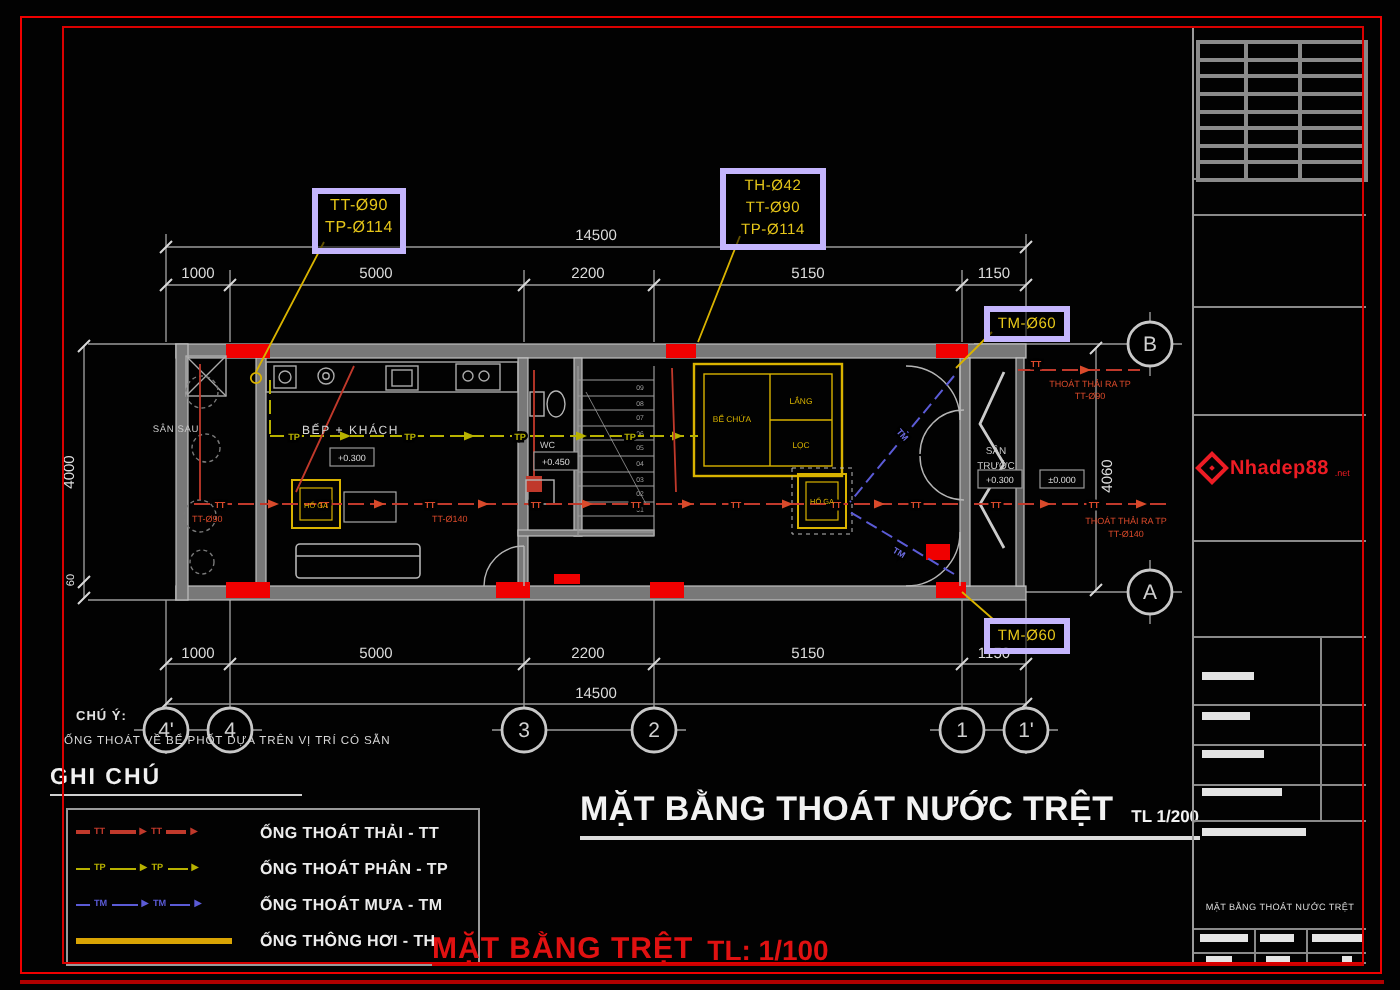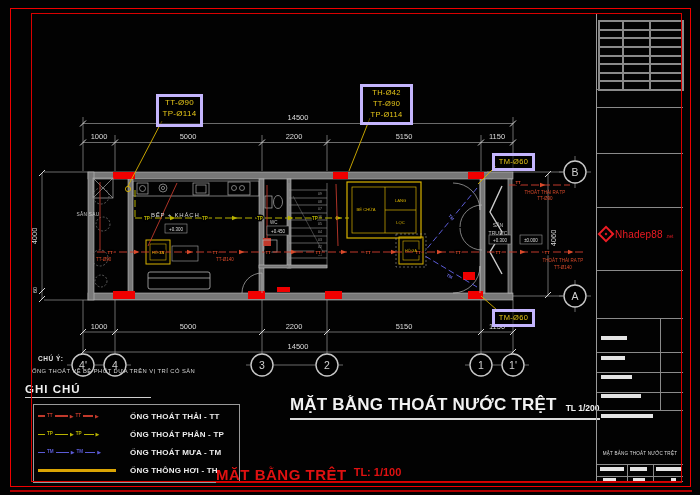--- a/index.html
+++ b/index.html
@@ -26,38 +26,38 @@
   .sample .d{height:1.4px;background:currentColor;}
   .sample .tg{font-size:4.6px;font-weight:bold;line-height:1;}
   .sample .ar{font-size:5px;line-height:1;}
   .leg-lab{font-size:8px;font-weight:bold;color:#ececec;margin-left:6px;white-space:nowrap;letter-spacing:.2px;}
   .c-tt{color:#c0392b;} .c-tp{color:#b8b200;} .c-tm{color:#5b5bd6;} .c-th{color:#d9a404;}
   
   .main-title{left:290px;top:395px;display:flex;align-items:flex-end;gap:9px;
               border-bottom:2px solid #dcdcdc;padding-bottom:3px;}
   .main-title .t{font-size:17px;font-weight:bold;color:#f2f2f2;white-space:nowrap;letter-spacing:.2px;}
   .main-title .s{font-size:8.5px;font-weight:bold;color:#f2f2f2;padding-bottom:2px;white-space:nowrap;}
-  .red-title{left:216px;top:466px;display:flex;align-items:flex-start;gap:7px;color:#e01111;}
+  .red-title{left:216px;top:466px;display:flex;align-items:center;gap:7px;color:#e01111;}
   .red-title .t{font-size:15px;font-weight:bold;white-space:nowrap;letter-spacing:.5px;}
-  .red-title .s{font-size:11px;font-weight:bold;padding-bottom:10px;white-space:nowrap;}
+  .red-title .s{font-size:14px;font-weight:bold;padding-bottom:0;white-space:nowrap;}
   .red-underline{left:216px;top:482px;width:466px;height:1.3px;background:#cc0000;}
   
   .tblock{left:596px;top:13px;width:87px;height:469px;border-left:1px solid #9a9a9a;box-sizing:border-box;}
   .tb-grid{position:absolute;left:1px;top:7px;width:84px;height:69px;display:grid;
            grid-template-columns:24px 27px 1fr;grid-template-rows:repeat(8,1fr);
            border:0.5px solid #8a8a8a;}
   .tb-grid div{border:0.5px solid #8a8a8a;}
   .hline{position:absolute;left:0;width:86px;height:1px;background:#8a8a8a;}
   .vdiv{position:absolute;width:1px;background:#8a8a8a;}
   .wbar{position:absolute;height:4px;background:#e4e4e4;}
   .logo{position:absolute;left:3px;top:215px;display:flex;align-items:center;gap:3px;}
   .logo .dia{width:8px;height:8px;border:2.2px solid #ed1c24;transform:rotate(45deg);
              display:flex;align-items:center;justify-content:center;}
   .logo .dia i{width:2.5px;height:2.5px;background:#ed1c24;}
-  .logo .nm{font-size:10px;font-weight:normal;color:#ed1c24;letter-spacing:.2px;}
+  .logo .nm{font-size:10px;font-weight:bold;color:#ed1c24;letter-spacing:.2px;}
   .logo .sx{font-size:4.5px;color:#ed1c24;align-self:flex-end;padding-bottom:1px;}
   .tb-name{position:absolute;left:1px;top:438px;width:84px;text-align:center;
            font-size:4.6px;color:#dcdcdc;letter-spacing:.2px;white-space:nowrap;}
   svg text{font-family:"Liberation Sans",sans-serif;}
 </style>
 </head>
 <body>
 
 <div class="sheet">
 

